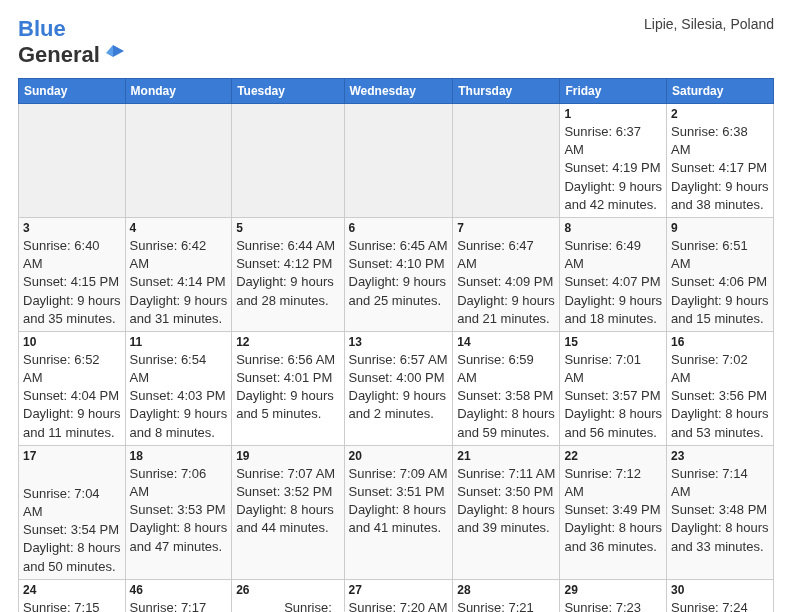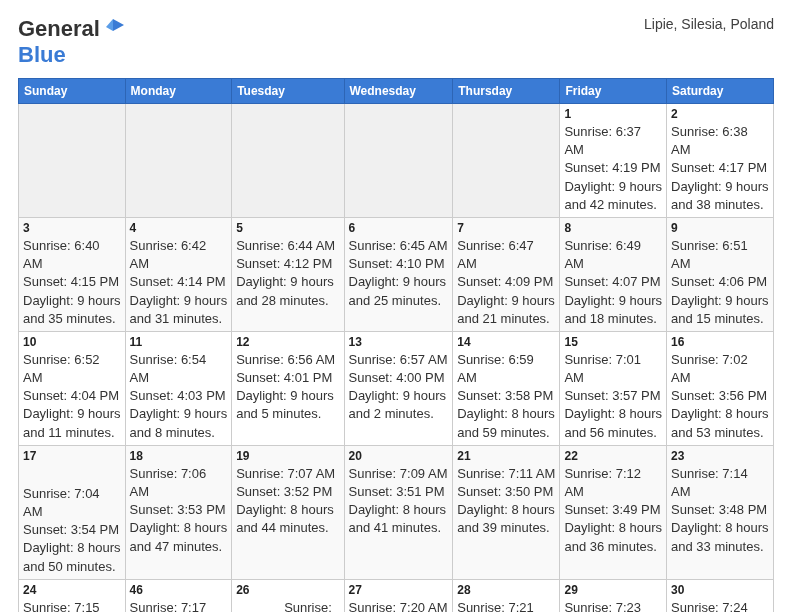--- a/index.html
+++ b/index.html
@@ -80,29 +80,29 @@
       background: #f0f0f0 !important;
     }
   </style>
 </head>
 <body>
 
 <div class="page">
   <div class="header">
     <div class="logo">
       <div>
+        <div>
+          <span class="logo-blue" style="font-size:22px;font-weight:bold;color:#3a7bd5;">Blue</span>
+        </div>
         <div style="display:flex;align-items:center;">
           <span class="logo-general" style="font-size:22px;font-weight:bold;color:#333;">General</span>
           <svg width="22" height="22" viewBox="0 0 22 22" style="margin-left:2px;margin-top:-2px;">
             <polygon points="11,2 22,8 11,14" fill="#3a7bd5"></polygon>
             <polygon points="11,2 11,14 4,10" fill="#5a9de8"></polygon>
           </svg>
-        </div>
-        <div>
-          <span class="logo-blue" style="font-size:22px;font-weight:bold;color:#3a7bd5;">Blue</span>
         </div>
       </div>
     </div>
     <div class="title-area">
       <div class="subtitle">Lipie, Silesia, Poland</div>
     </div>
   </div>
 
   <table class="calendar">
     <thead>

